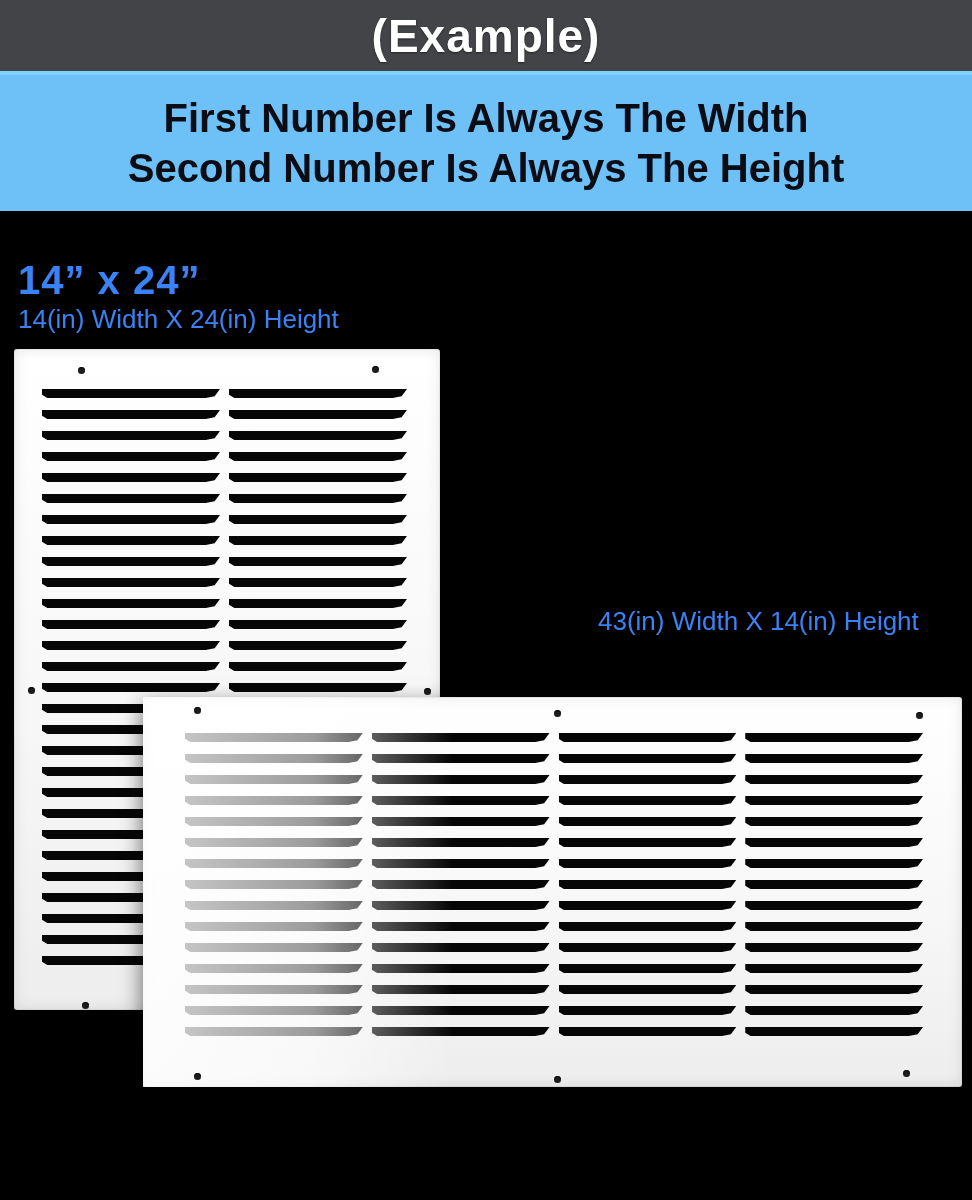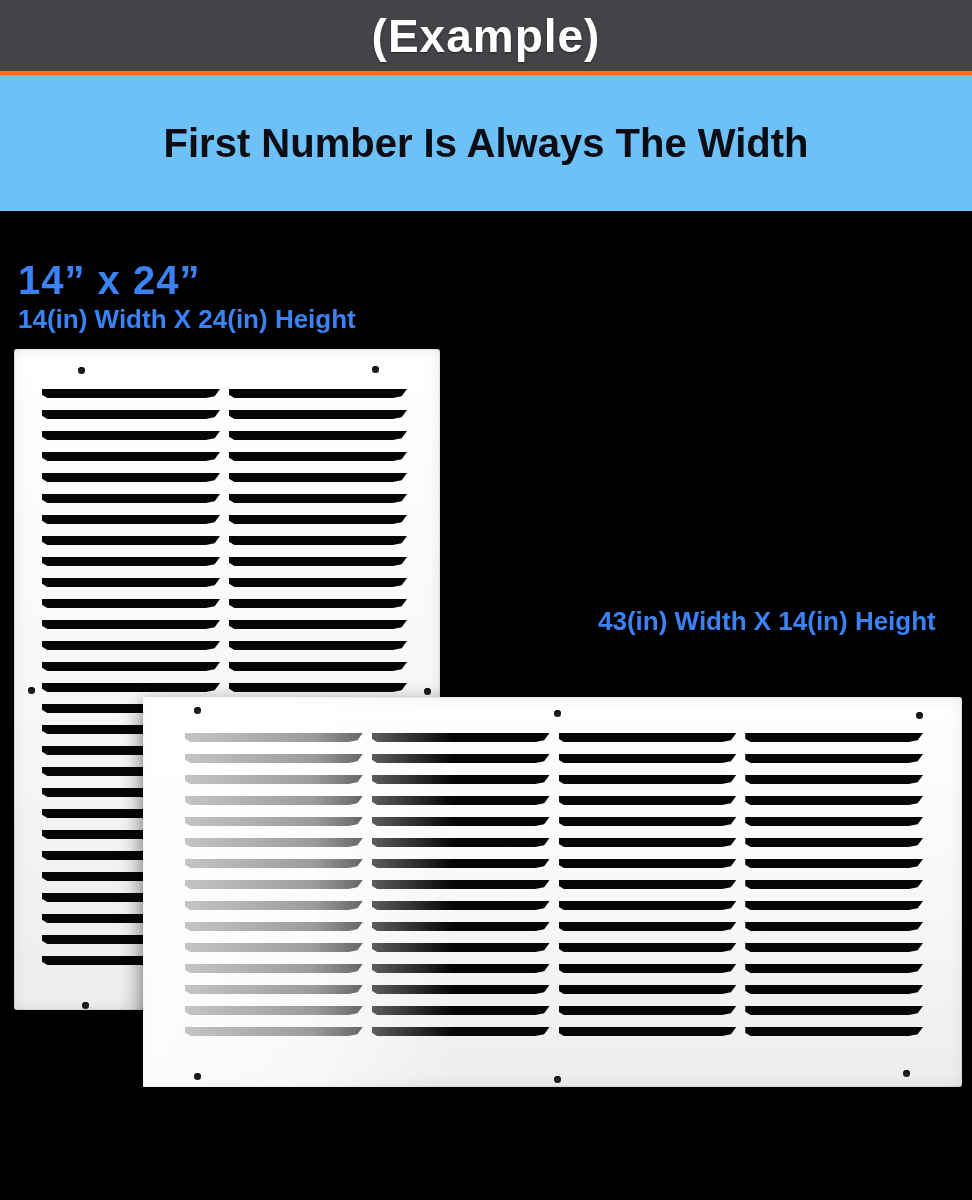--- a/index.html
+++ b/index.html
@@ -4,42 +4,42 @@
 <style>
   html,body{margin:0;padding:0;background:#000;}
   .page{
     position:relative; width:972px; height:1200px; overflow:hidden;
     background:#000; font-family:"Liberation Sans", sans-serif;
     -webkit-font-smoothing:antialiased;
   }
   
   .header-bar{
     position:absolute; left:0; top:0; width:972px; height:71px;
-    background:#434447; border-bottom:4px solid #f97316;
+    background:#434447; border-bottom:4px solid #7dd3fc;
     display:flex; align-items:center; justify-content:center;
   }
   .header-title{
     color:#ffffff; font-size:46px; font-weight:bold; letter-spacing:1px;
     text-shadow:0 1px 2px rgba(0,0,0,.5);
   }
   
   .info-banner{
     position:absolute; left:0; top:75px; width:972px; height:136px;
     background:#6dc1f7; display:flex; flex-direction:column;
     align-items:center; justify-content:center;
   }
   .banner-line{
     color:#0c0c14; font-size:40px; font-weight:bold; line-height:50px;
     white-space:nowrap;
   }
   
   .stage{position:absolute; left:0; top:211px; width:972px; height:989px; background:#000;}
   .size-label{position:absolute; color:#3b82f6;}
   .size-label .big{font-size:40px; font-weight:bold; line-height:44px; letter-spacing:1px; white-space:nowrap;}
-  .size-label .small{font-size:26px; font-weight:bold; line-height:34px; white-space:nowrap;}
+  .size-label .small{font-size:26px; font-weight:normal; line-height:34px; white-space:nowrap;}
   
   .grille{
     position:absolute;
     background:linear-gradient(180deg,#ffffff 0%,#f7f7f7 55%,#ededed 100%);
     border-radius:3px;
     box-shadow:0 8px 22px rgba(0,0,0,.6), inset 0 0 14px rgba(0,0,0,.10), inset 0 0 0 1px rgba(0,0,0,.06);
   }
   .louver-area{position:absolute; display:flex; gap:9px;}
   .louver-col{flex:1; display:flex; flex-direction:column;}
   .louver-slot{
@@ -56,20 +56,21 @@
 <body>
 
 <div class="page">
 
   <div class="header-bar">
     <div class="header-title">(Example)</div>
   </div>
 
   <div class="info-banner">
     <div class="banner-line">First Number Is Always The Width</div>
+    <div class="banner-line">Second Number Is Always The Height</div>
   </div>
 
   <div class="stage">
 
     <div class="size-label" style="left:18px; top:47px;">
       <div class="big">14” x 24”</div>
       <div class="small">14(in) Width X 24(in) Height</div>
     </div>
 
     <div class="size-label" style="left:598px; top:393px;">

